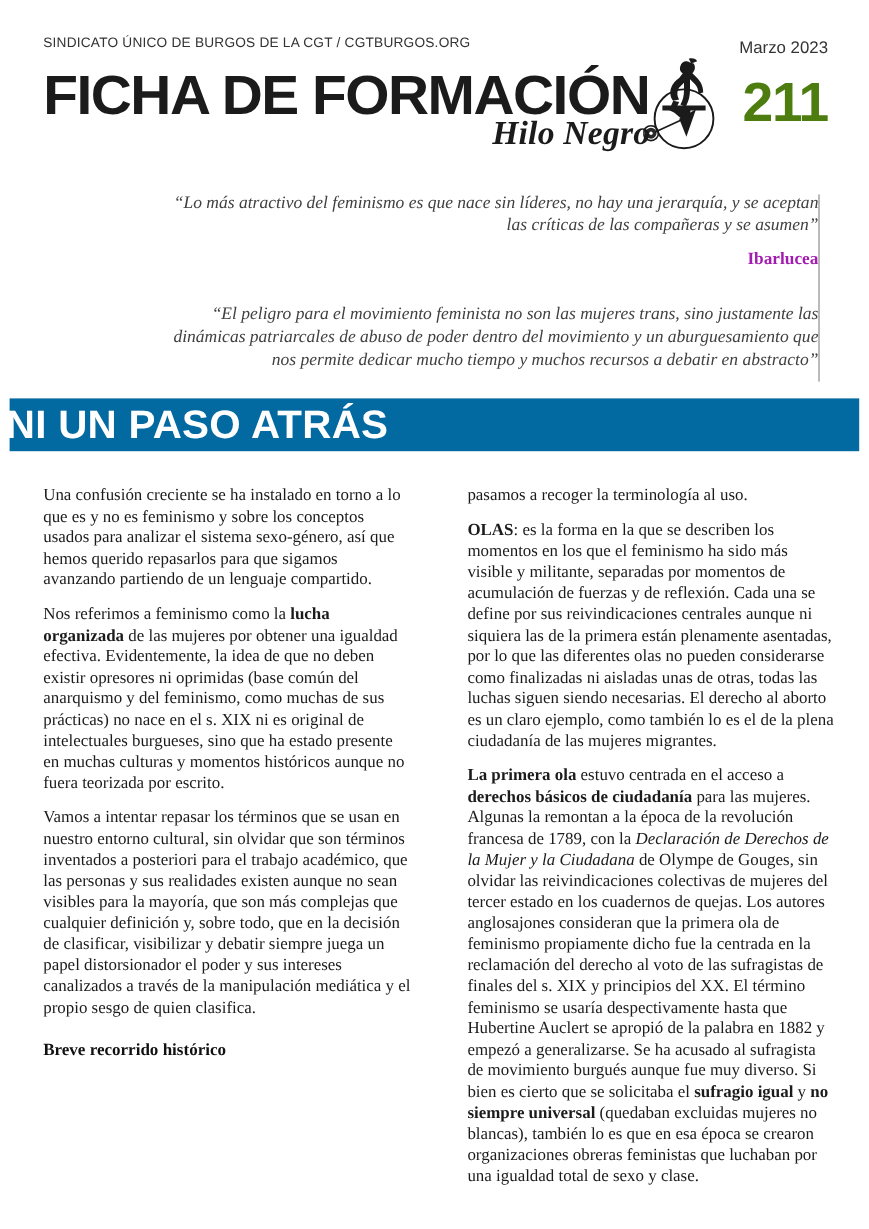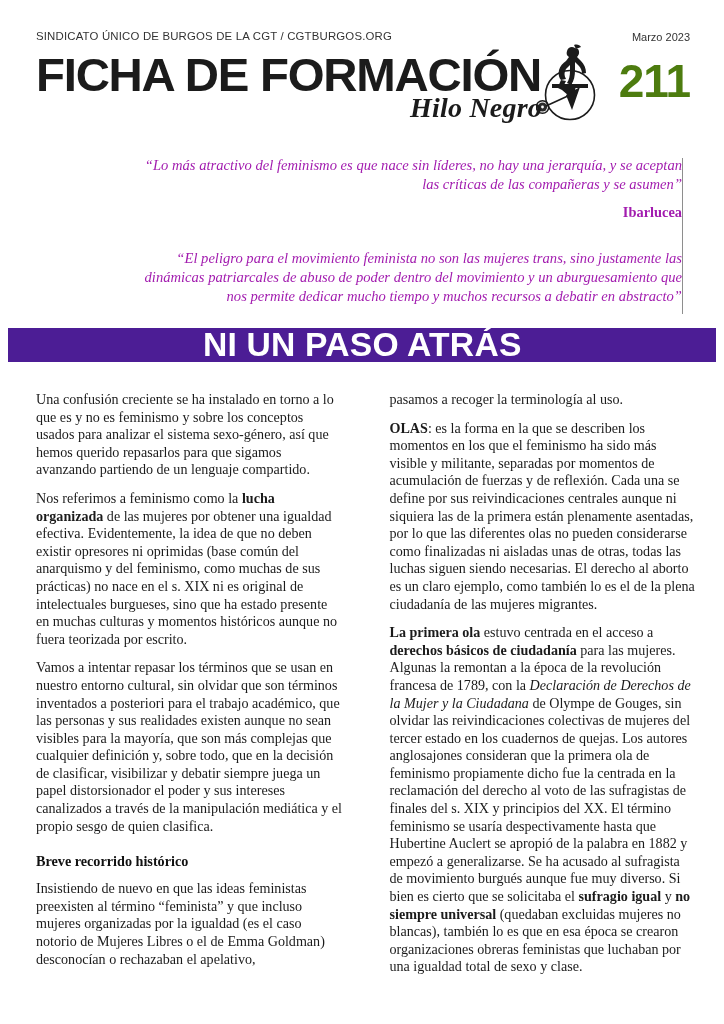--- a/index.html
+++ b/index.html
@@ -35,21 +35,21 @@
   }
   .mast-org {
     font-family: "Liberation Sans", "DejaVu Sans", sans-serif;
     font-size: 11.4px;
     letter-spacing: 0.18px;
     color: #333;
     white-space: nowrap;
   }
   .mast-date {
     font-family: "Liberation Sans", "DejaVu Sans", sans-serif;
-    font-size: 11px;
+    font-size: 14px;
     color: #333;
     white-space: nowrap;
     padding-top: 1px;
   }
 
   .mast-main {
     position: relative;
     height: 78px;
     margin-top: 7px;
   }
@@ -113,40 +113,40 @@
   .quote {
     text-align: right;
     padding-left: 130px;
   }
   .quote + .quote { margin-top: 20px; }
   .quote-text {
     font-family: "Liberation Serif", "DejaVu Serif", serif;
     font-style: italic;
     font-size: 14.6px;
     line-height: 19px;
-    color: #a21caf;
+    color: #404040;
     margin-top: 28px;
   }
   .quote-author {
     font-family: "Liberation Serif", "DejaVu Serif", serif;
     font-weight: 700;
     font-size: 14.4px;
     line-height: 18px;
     margin-top: 9px;
     color: #a21caf;
   }
 
   
   .banner {
     margin: 22px 8px 0 8px;
-    height: 34px;
-    background: #4c1d95;
+    height: 44px;
+    background: #0369a1;
     display: flex;
     align-items: center;
-    justify-content: center;
+    justify-content: flex-start;
   }
   .banner-title {
     font-family: "Liberation Sans", "DejaVu Sans", sans-serif;
     font-weight: 700;
     font-size: 33px;
     letter-spacing: 0.2px;
     color: #ffffff;
     transform: scaleX(1.02);
   }
 
@@ -244,21 +244,20 @@
 
     <div class="col">
       <p><span>Una confusión creciente se ha instalado en torno a lo que es y no es feminismo y sobre los conceptos usados para analizar el sistema sexo-género, así que hemos querido repasarlos para que sigamos avanzando partiendo de un lenguaje compartido.</span></p>
 
       <p><span>Nos referimos a feminismo como la </span><b>lucha organizada</b><span> de las mujeres por obtener una igualdad efectiva. Evidentemente, la idea de que no deben existir opresores ni oprimidas (base común del anarquismo y del feminismo, como muchas de sus prácticas) no nace en el s. XIX ni es original de intelectuales burgueses, sino que ha estado presente en muchas culturas y momentos históricos aunque no fuera teorizada por escrito.</span></p>
 
       <p><span>Vamos a intentar repasar los términos que se usan en nuestro entorno cultural, sin olvidar que son términos inventados a posteriori para el trabajo académico, que las personas y sus realidades existen aunque no sean visibles para la mayoría, que son más complejas que cualquier definición y, sobre todo, que en la decisión de clasificar, visibilizar y debatir siempre juega un papel distorsionador el poder y sus intereses canalizados a través de la manipulación mediática y el propio sesgo de quien clasifica.</span></p>
 
       <h3>Breve recorrido histórico</h3>
 
-      <p><span>Insistiendo de nuevo en que las ideas feministas preexisten al término “feminista” y que incluso mujeres organizadas por la igualdad (es el caso notorio de Mujeres Libres o el de Emma Goldman) desconocían o rechazaban el apelativo,</span></p>
     </div>
 
     <div class="col">
       <p><span>pasamos a recoger la terminología al uso.</span></p>
 
       <p><b>OLAS</b><span>: es la forma en la que se describen los momentos en los que el feminismo ha sido más visible y militante, separadas por momentos de acumulación de fuerzas y de reflexión. Cada una se define por sus reivindicaciones centrales aunque ni siquiera las de la primera están plenamente asentadas, por lo que las diferentes olas no pueden considerarse como finalizadas ni aisladas unas de otras, todas las luchas siguen siendo necesarias. El derecho al aborto es un claro ejemplo, como también lo es el de la plena ciudadanía de las mujeres migrantes.</span></p>
 
       <p><b>La primera ola</b><span> estuvo centrada en el acceso a </span><b>derechos básicos de ciudadanía</b><span> para las mujeres. Algunas la remontan a la época de la revolución francesa de 1789, con la </span><i>Declaración de Derechos de la Mujer y la Ciudadana</i><span> de Olympe de Gouges, sin olvidar las reivindicaciones colectivas de mujeres del tercer estado en los cuadernos de quejas. Los autores anglosajones consideran que la primera ola de feminismo propiamente dicho fue la centrada en la reclamación del derecho al voto de las sufragistas de finales del s. XIX y principios del XX. El término feminismo se usaría despectivamente hasta que Hubertine Auclert se apropió de la palabra en 1882 y empezó a generalizarse. Se ha acusado al sufragista de movimiento burgués aunque fue muy diverso. Si bien es cierto que se solicitaba el </span><b>sufragio igual</b><span> y </span><b>no siempre universal</b><span> (quedaban excluidas mujeres no blancas), también lo es que en esa época se crearon organizaciones obreras feministas que luchaban por una igualdad total de sexo y clase.</span></p>
     </div>
 

